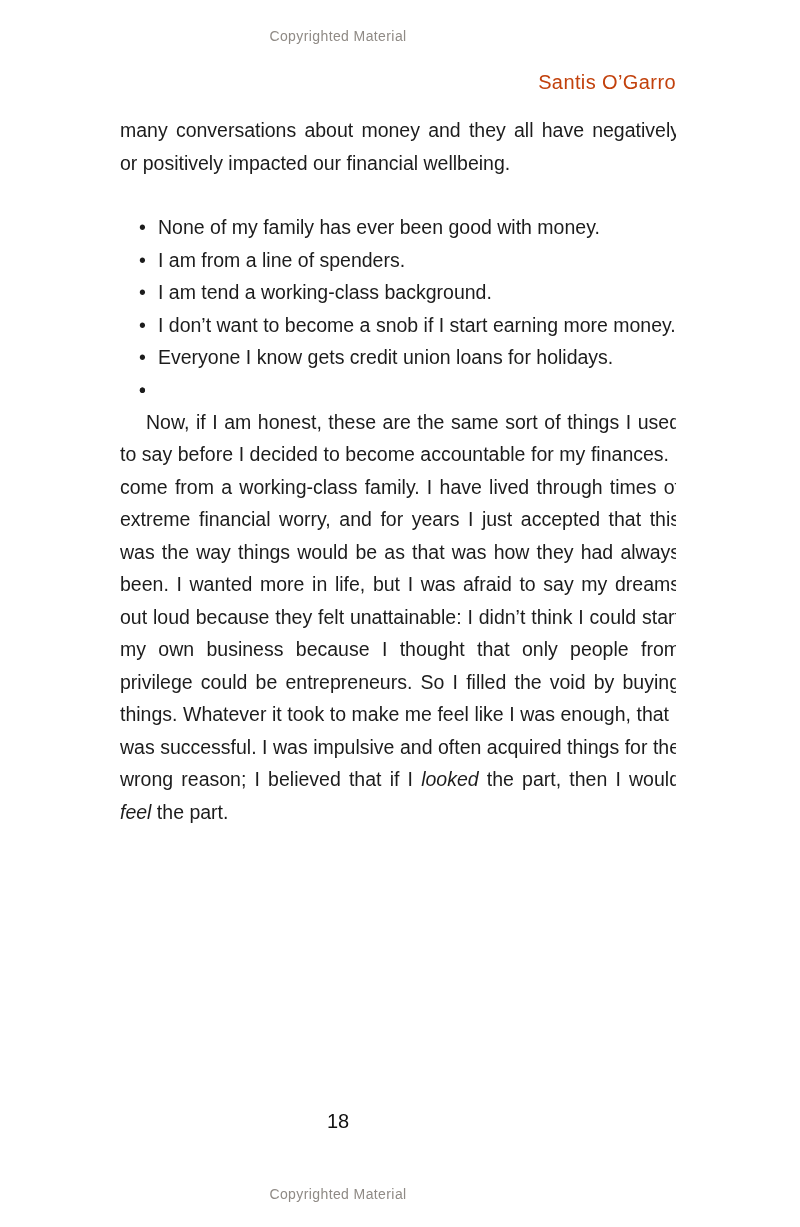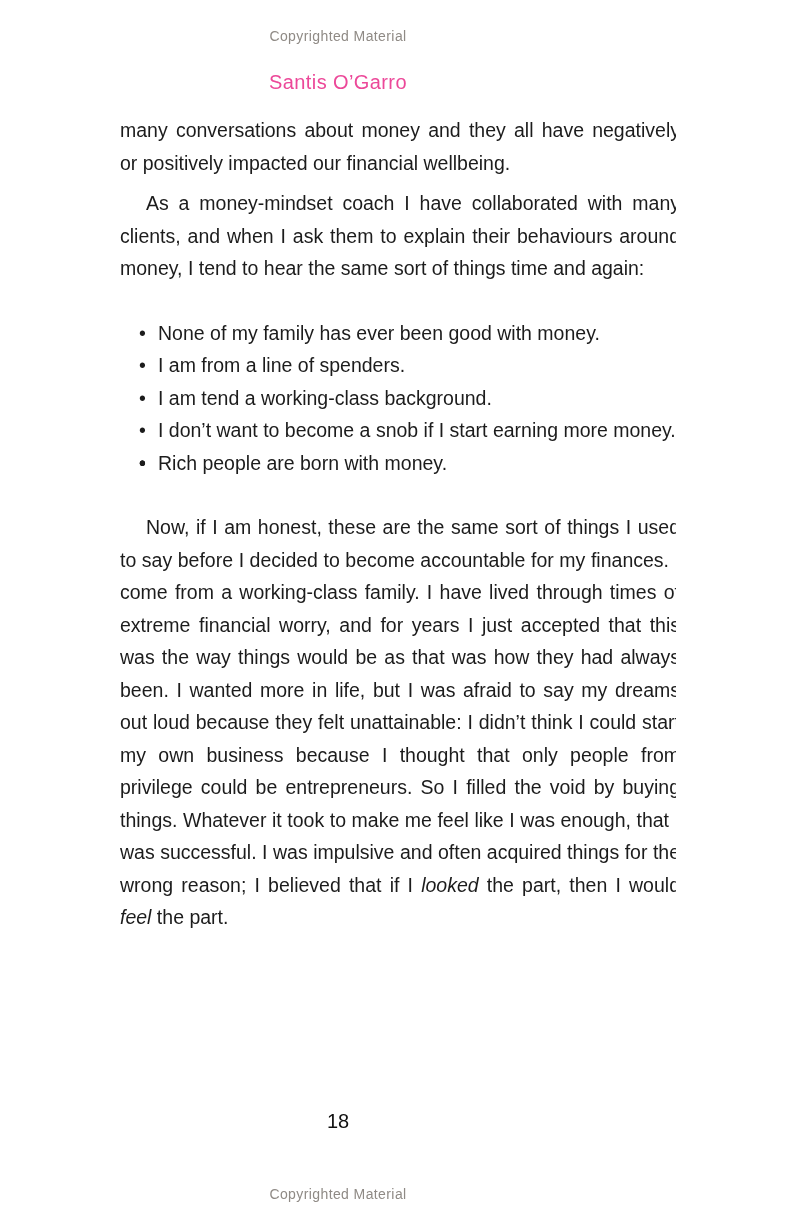--- a/index.html
+++ b/index.html
@@ -26,24 +26,24 @@
     padding-top: 28px;
   }
   .copyright.bottom {
     position: absolute;
     top: 1186px;
     left: 0;
     width: 100%;
   }
   .running-head {
     margin-top: 27px;
-    text-align: center;
+    text-align: right;
     font-size: 20px;
     letter-spacing: 0.4px;
-    color: #ec4899;
+    color: #c2410c;
   }
   .content {
     margin: 20px 112px 0 112px;
     width: 576px;
     font-size: 19.5px;
     line-height: 32.5px;
     text-align: justify;
     color: #1c1c1c;
   }
   .content p {
@@ -84,48 +84,47 @@
 <div class="page">
 
   <div class="copyright top">Copyrighted Material</div>
 
   <div class="running-head">Santis O’Garro</div>
 
   <div class="content">
 
     <p>many conversations about money and they all have negatively or positively impacted our financial wellbeing.</p>
 
-    <p class="indent">As a money-mindset coach I have collaborated with many clients, and when I ask them to explain their behaviours around money, I tend to hear the same sort of things time and again:</p>
 
     <ul class="bullets">
       <li>
         <span class="bullet-marker">•</span>
         <span>None of my family has ever been good with money.</span>
       </li>
       <li>
         <span class="bullet-marker">•</span>
         <span>I am from a line of spenders.</span>
       </li>
       <li>
         <span class="bullet-marker">•</span>
         <span>I am tend a working-class background.</span>
       </li>
       <li>
         <span class="bullet-marker">•</span>
         <span>I don’t want to become a snob if I start earning more money.</span>
       </li>
       <li>
         <span class="bullet-marker">•</span>
+        <span>Everyone I know gets credit union loans for holidays.</span>
       </li>
       <li>
         <span class="bullet-marker">•</span>
       </li>
       <li>
         <span class="bullet-marker">•</span>
-        <span>Rich people are born with money.</span>
       </li>
     </ul>
 
     <p class="indent">Now, if I am honest, these are the same sort of things I used to say before I decided to become accountable for my finances. I come from a working-class family. I have lived through times of extreme financial worry, and for years I just accepted that this was the way things would be as that was how they had always been. I wanted more in life, but I was afraid to say my dreams out loud because they felt unattainable: I didn’t think I could start my own business because I thought that only people from privilege could be entrepreneurs. So I filled the void by buying things. Whatever it took to make me feel like I was enough, that I was successful. I was impulsive and often acquired things for the wrong reason; I believed that if I <em>looked</em> the part, then I would <em>feel</em> the part.</p>
 
   </div>
 
   <div class="page-number">18</div>
 
   <div class="copyright bottom">Copyrighted Material</div>

